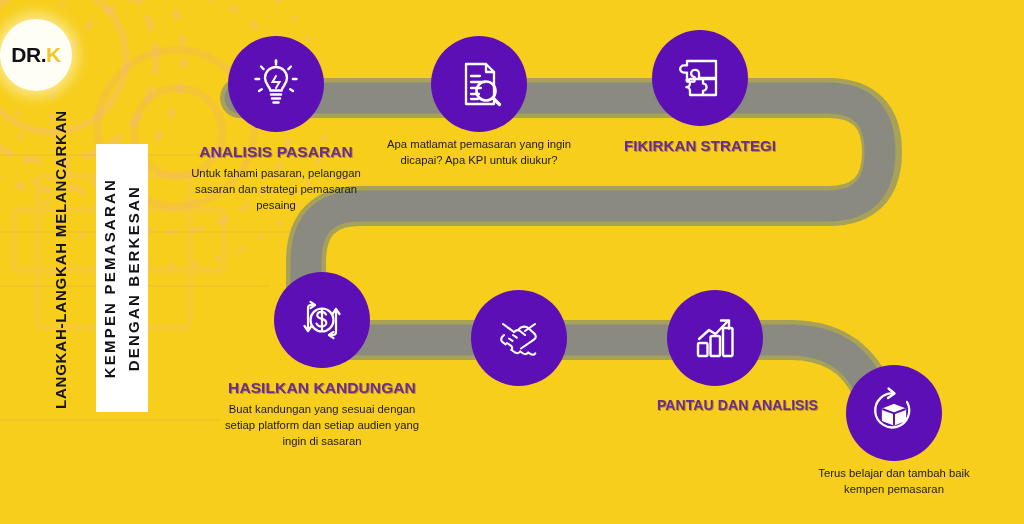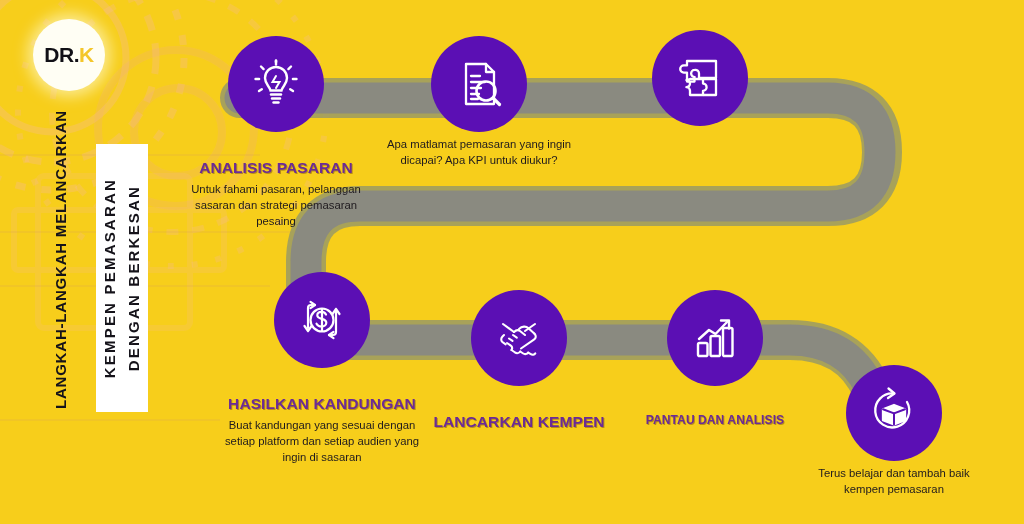--- a/index.html
+++ b/index.html
@@ -16,21 +16,21 @@
   }
 
   
   #bg-deco { position: absolute; inset: 0; pointer-events: none; }
 
   
   #road-layer { position: absolute; inset: 0; }
 
   
   #logo {
-    position: absolute; left: 33px; top: 19px;
+    position: absolute; left: 0; top: 19px;
     width: 72px; height: 72px; border-radius: 50%;
     background: #FFFEF4;
     display: flex; align-items: center; justify-content: center;
     box-shadow: 0 0 14px 6px rgba(255,255,230,.55);
   }
   #logo .logo-txt {
     font-size: 21px; font-weight: bold; letter-spacing: -.5px;
     font-family: "Liberation Sans", sans-serif;
     white-space: nowrap;
   }
@@ -77,21 +77,21 @@
     margin: 0 auto;
     position: relative;
   }
   .node svg { display: block; }
   .step-head {
     text-align: center;
     font-weight: bold;
     color: #6B2B96;
     font-size: 15.5px;
     letter-spacing: .1px;
-    margin-top: 27px;
+    margin-top: 11px;
     text-shadow: 1px 1px 0 rgba(60,20,20,.35);
     white-space: nowrap;
   }
   .step-body {
     text-align: center;
     color: #1F1A1E;
     font-size: 11.3px;
     line-height: 1.42;
     margin-top: 4px;
   }
@@ -99,21 +99,21 @@
   
   #step-1 { left: 178px; top: 36px;  width: 196px; }
   #step-2 { left: 385px; top: 36px;  width: 188px; }
   #step-3 { left: 590px; top: 30px;  width: 220px; }
   #step-4 { left: 218px; top: 272px; width: 208px; }
   #step-5 { left: 428px; top: 290px; width: 182px; }
   #step-6 { left: 612px; top: 290px; width: 206px; }
   #step-7 { left: 800px; top: 365px; width: 188px; }
 
   #step-3 .step-head { font-size: 15px; }
-  #step-6 .step-head { font-size: 12px; }
+  #step-6 .step-head { font-size: 14px; text-align: right; }
 </style>
 </head>
 <body>
 
 <div id="stage">
 
   <svg id="bg-deco" width="1024" height="524" viewBox="0 0 1024 524">
     <g opacity="0.30" fill="none" stroke="#F7B9A0" stroke-width="7">
       <circle cx="52" cy="58" r="74"></circle>
       <circle cx="52" cy="58" r="104" stroke-dasharray="16 13"></circle>
@@ -225,20 +225,21 @@
   <div class="step" id="step-3">
     <div class="node">
       <svg width="52" height="52" viewBox="0 0 52 52">
         <g fill="none" stroke="#fff" stroke-width="2.3" stroke-linejoin="round">
           <path d="M27 10 h17 v17 h-17 v-4.5 a3.6 3.6 0 0 0 -4.3 -3.6 a3.6 3.6 0 0 0 0 7.2 h-0.2 v4.5 h-7.5 v-9 h-3.2 a3.6 3.6 0 0 1 0 -7.2 h3.2 v-4.4 z" transform="translate(-2,-1)"></path>
           <path d="M16 27 h13 v4.6 a3.6 3.6 0 0 1 3.6 3.6 a3.6 3.6 0 0 1 -3.6 3.6 v4.2 H16 v-4.2 a3.6 3.6 0 0 0 -3.6 -3.6 a3.6 3.6 0 0 0 0 -7.2 z"></path>
           <path d="M29 27 h13 v16 H29"></path>
         </g>
       </svg>
     </div>
+    <div class="step-head">FIKIRKAN STRATEGI</div>
   </div>
 
   <div class="step" id="step-4">
     <div class="node">
       <svg width="54" height="54" viewBox="0 0 54 54">
         <g fill="none" stroke="#fff" stroke-width="2.2" stroke-linecap="round" stroke-linejoin="round">
           <circle cx="27" cy="27" r="11.5"></circle>
           <path d="M31 21.5 c-1-1.8-2.5-2.6-4.3-2.6 c-2.6 0-4.4 1.4-4.4 3.4 c0 4.8 9 2.4 9 7.4 c0 2.2-2 3.8-4.8 3.8 c-2.2 0-3.9-0.9-5-2.8"></path>
           <path d="M27 16 v22"></path>
           <path d="M13 35 V15 a3 3 0 0 1 3 -3 h4"></path>
@@ -266,21 +267,20 @@
           <path d="M13 25 l-1.5 1.5 c-2 2-1.6 4.8 0.7 6.2 l2.5 1.6"></path>
           <path d="M16 33 l3.5 2.4 c1.6 1.1 2 3 1 4.6"></path>
           <path d="M20.5 40 l3.6 2.5 c1.7 1.1 4 0.7 5.1-1"></path>
           <path d="M29.2 41.5 l3 2 c1.6 1.1 3.8 0.7 4.9-0.9"></path>
           <path d="M18 28.5 l3.5 2.4"></path>
           <path d="M22 25 l3.8 2.6"></path>
           <path d="M37.2 42.6 l2.6 1.6 c1.5 1 3.5 0.6 4.5-0.9"></path>
         </g>
       </svg>
     </div>
-    <div class="step-head">LANCARKAN KEMPEN</div>
   </div>
 
   <div class="step" id="step-6">
     <div class="node">
       <svg width="54" height="54" viewBox="0 0 54 54">
         <g fill="none" stroke="#fff" stroke-width="2.4" stroke-linecap="round" stroke-linejoin="round">
           <rect x="10" y="32" width="9.5" height="13" rx="1.6"></rect>
           <rect x="22.5" y="25" width="9.5" height="20" rx="1.6"></rect>
           <rect x="35" y="17" width="9.5" height="28" rx="1.6"></rect>
           <path d="M11 28 L21 19 L27.5 23 L40 10"></path>

